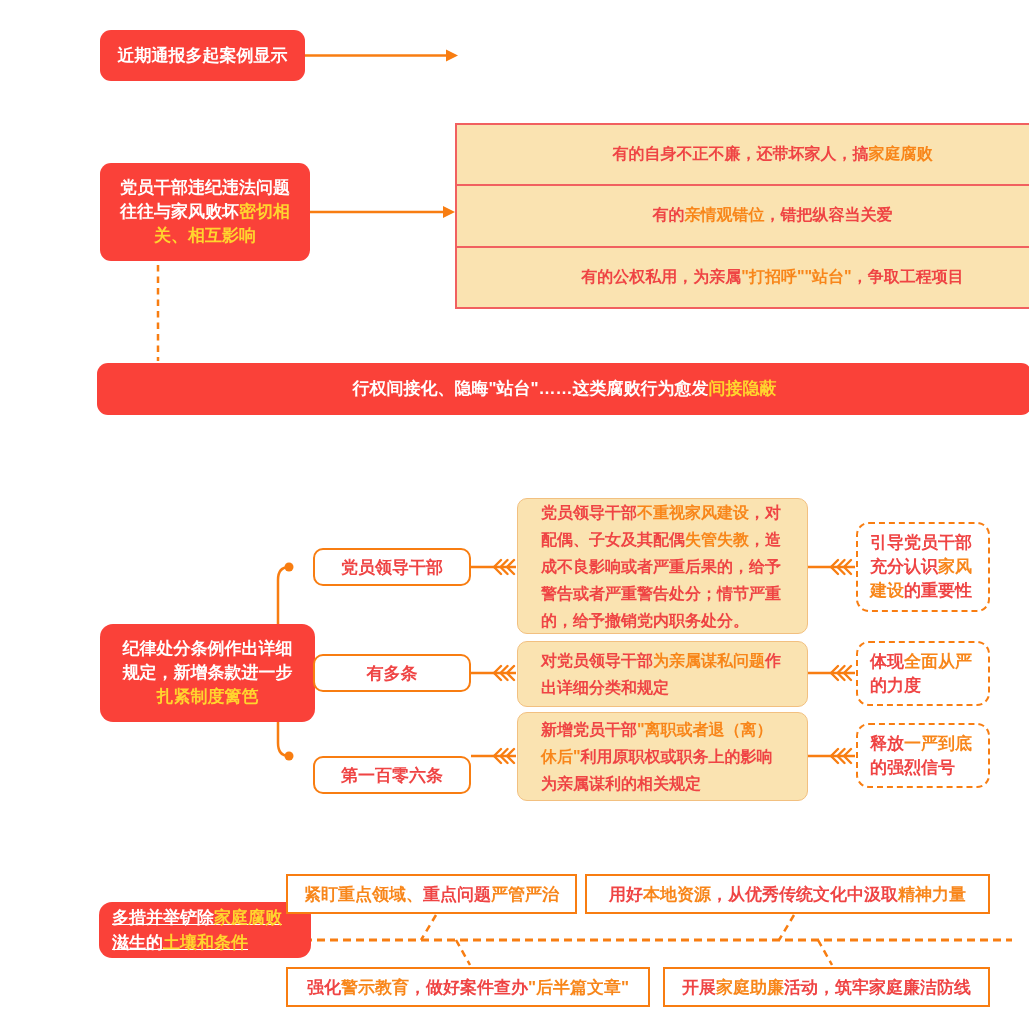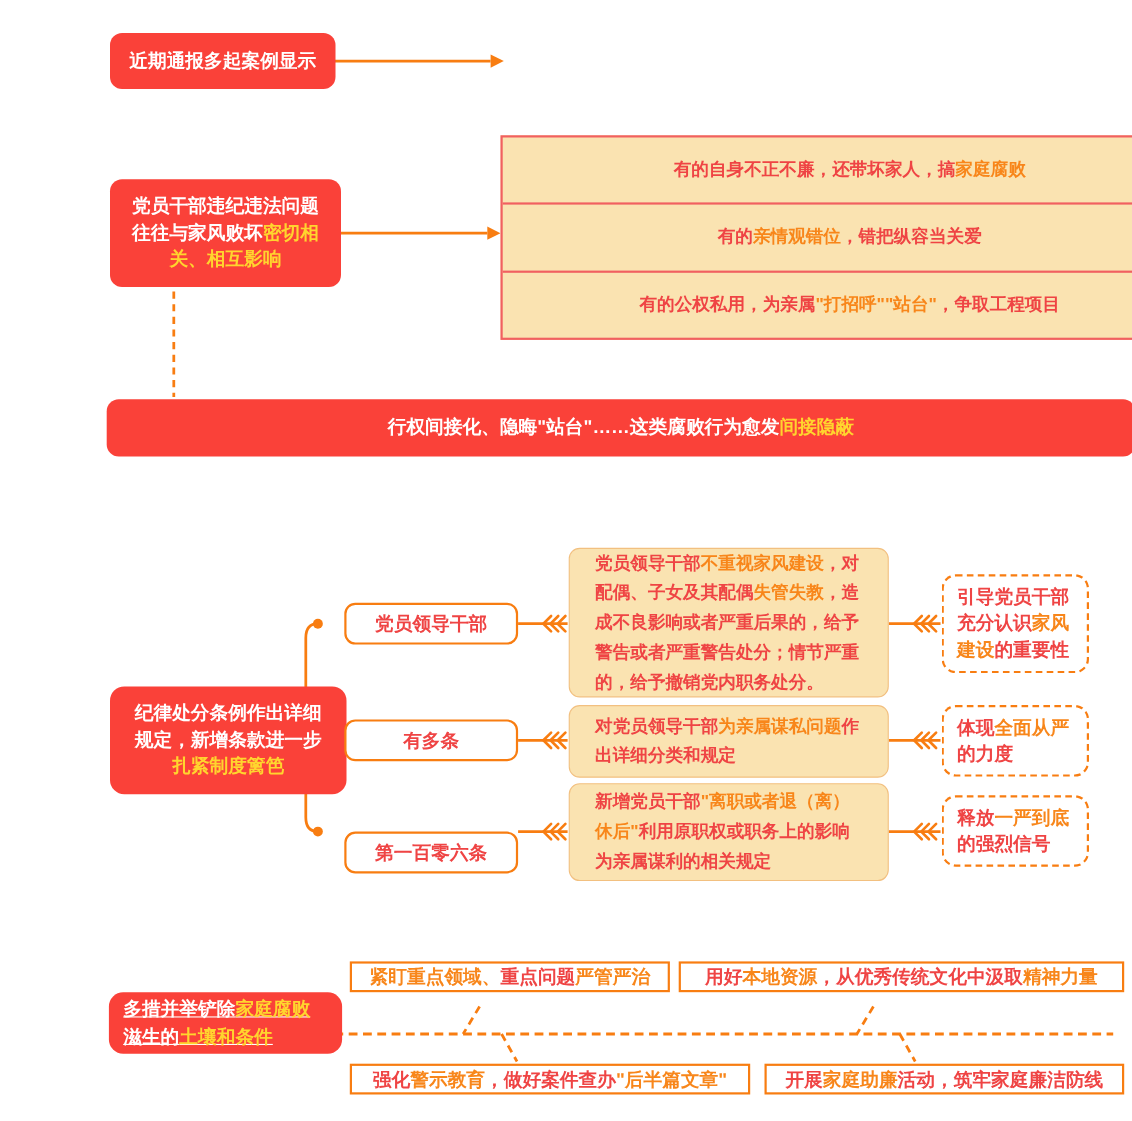--- a/index.html
+++ b/index.html
@@ -55,22 +55,22 @@
   .cream-c{left:517px;top:712px;height:89px;}
 
   
   .dashedbox{z-index:2;width:134px;background:#fff;border:2.5px dashed #F87D11;border-radius:13px;
     font-size:17px;line-height:24px;color:#EF4444;padding:0 12px;display:flex;align-items:center;}
   .dash-1{left:856px;top:522px;height:90px;}
   .dash-2{left:856px;top:641px;height:65px;align-items:center;}
   .dash-3{left:856px;top:723px;height:65px;}
 
   
-  .mbox{z-index:2;height:28px;background:#fff;border:2.5px solid #F87D11;
-    font-size:17px;display:flex;align-items:center;justify-content:center;margin-left:32px;}
+  .mbox{z-index:2;height:40px;background:#fff;border:2.5px solid #F87D11;
+    font-size:17px;display:flex;align-items:center;justify-content:center;}
   .m-1{left:286px;top:874px;width:291px;}
   .m-2{left:585px;top:874px;width:405px;}
   .m-3{left:286px;top:967px;width:364px;}
   .m-4{left:663px;top:967px;width:327px;}
 </style>
 </head>
 <body>
 
 <div id="canvas">
 

